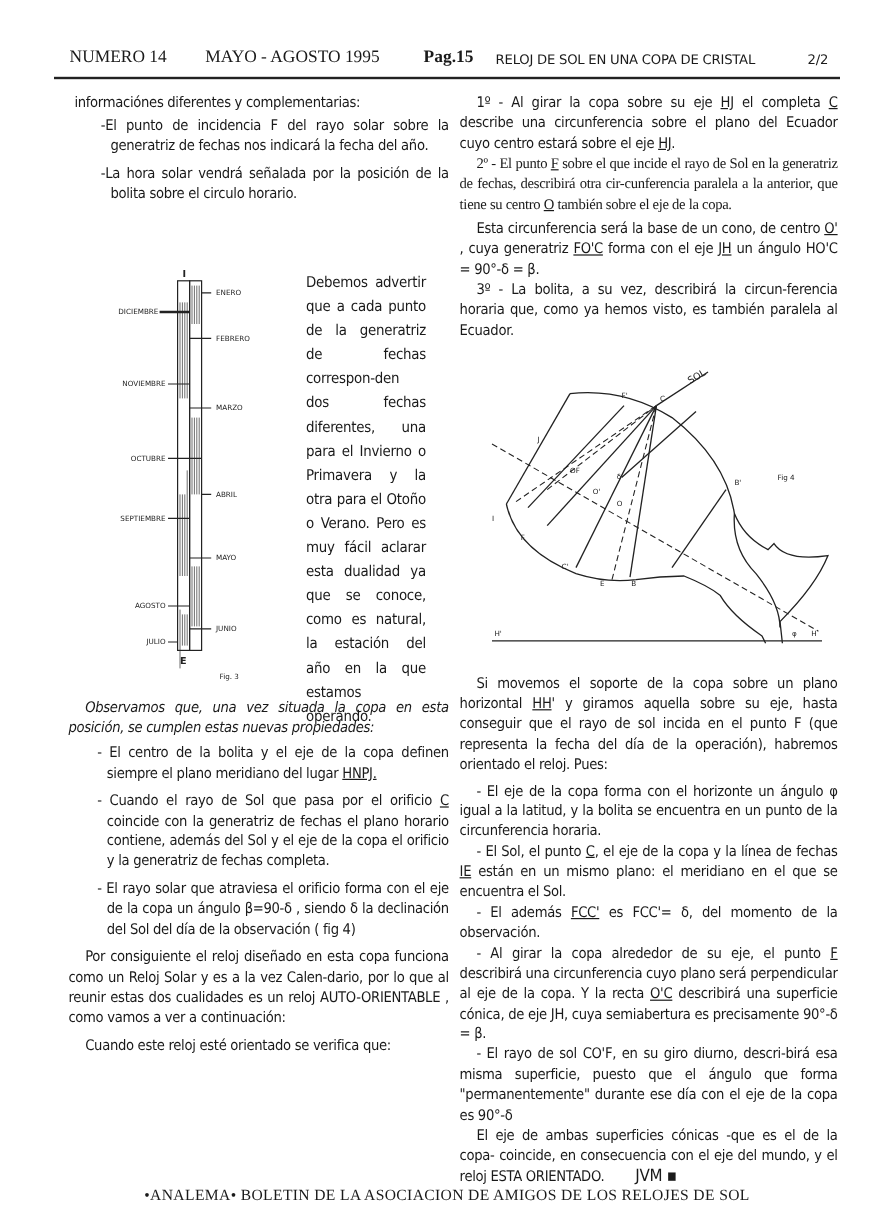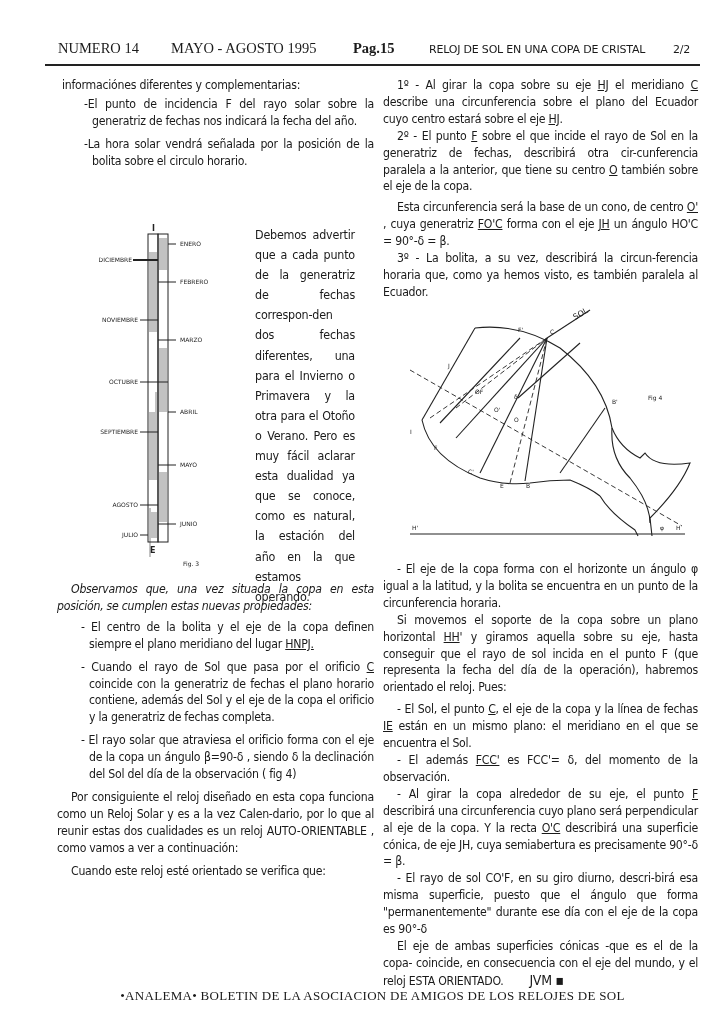--- a/index.html
+++ b/index.html
@@ -28,21 +28,21 @@
 </style>
 </head>
 <body>
 
 <div class="page">
 
   <div class="header">
     <span style="left:13px;">NUMERO 14</span>
     <span style="left:126px;">MAYO - AGOSTO 1995</span>
     <span style="left:308px;" class="pg">Pag.15</span>
-    <span style="left:384px;" class="small">RELOJ DE SOL EN UNA COPA DE CRISTAL</span>
+    <span style="left:368px;" class="small">RELOJ DE SOL EN UNA COPA DE CRISTAL</span>
     <span style="left:628px;" class="small">2/2</span>
   </div>
   <div class="rule"></div>
 
   <div class="col" style="left:62px; top:77px; width:312px;">
     <p style="margin-bottom:2px;">informaciónes diferentes y complementarias:</p>
     <p class="item" style="padding-left:30px;">-El punto de incidencia F del rayo solar sobre la generatriz de fechas nos indicará la fecha del año.</p>
     <p class="item" style="padding-left:30px;">-La hora solar vendrá señalada por la posición de la bolita sobre el circulo horario.</p>
   </div>
 
@@ -116,22 +116,22 @@
   <div class="col" style="left:57px; top:581px; width:317px;">
     <p class="indent" style="margin-bottom:4px;font-style:italic;">Observamos que, una vez situada la copa en esta posición, se cumplen estas nuevas propiedades:</p>
     <p class="item" style="padding-left:32px;"><span>- El centro de la bolita y el eje de la copa definen siempre el plano meridiano del lugar </span><span class="u">HNPJ.</span></p>
     <p class="item" style="padding-left:32px;"><span>- Cuando el rayo de Sol que pasa por el orificio </span><span class="u">C</span><span> coincide con la generatriz de fechas el plano horario contiene, además del Sol y el eje de la copa el orificio y la generatriz de fechas completa.</span></p>
     <p class="item" style="padding-left:32px;">- El rayo solar que atraviesa el orificio forma con el eje de la copa un ángulo β=90-δ , siendo δ la declinación del Sol del día de la observación ( fig 4)</p>
     <p class="indent" style="margin-bottom:6px;">Por consiguiente el reloj diseñado en esta copa funciona como un Reloj Solar y es a la vez Calen-dario, por lo que al reunir estas dos cualidades es un reloj AUTO-ORIENTABLE , como vamos a ver a continuación:</p>
     <p class="indent">Cuando este reloj esté orientado se verifica que:</p>
   </div>
 
   <div class="col" style="left:383px; top:77px; width:315px;">
-    <p class="indent"><span>1º - Al girar la copa sobre su eje </span><span class="u">HJ</span><span> el meridiano </span><span class="u">C</span><span> describe una circunferencia sobre el plano del Ecuador cuyo centro estará sobre el eje </span><span class="u">HJ</span><span>.</span></p>
-    <p class="indent" style="margin-bottom:4px;"><span>2º - El punto </span><span class="u">F</span><span> sobre el que incide el rayo de Sol en la generatriz de fechas, describirá otra cir-cunferencia paralela a la anterior, que tiene su centro </span><span class="u">O</span><span> también sobre el eje de la copa.</span></p>
+    <p class="indent"><span>1º - Al girar la copa sobre su eje </span><span class="u">HJ</span><span> el completa </span><span class="u">C</span><span> describe una circunferencia sobre el plano del Ecuador cuyo centro estará sobre el eje </span><span class="u">HJ</span><span>.</span></p>
+    <p class="indent" style="margin-bottom:4px;font-family:Liberation Serif, serif;"><span>2º - El punto </span><span class="u">F</span><span> sobre el que incide el rayo de Sol en la generatriz de fechas, describirá otra cir-cunferencia paralela a la anterior, que tiene su centro </span><span class="u">O</span><span> también sobre el eje de la copa.</span></p>
     <p class="indent"><span>Esta circunferencia será la base de un cono, de centro </span><span class="u">O'</span><span> , cuya generatriz </span><span class="u">FO'C</span><span> forma con el eje </span><span class="u">JH</span><span> un ángulo HO'C = 90°-δ = β.</span></p>
     <p class="indent">3º - La bolita, a su vez, describirá la circun-ferencia horaria que, como ya hemos visto, es también paralela al Ecuador.</p>
   </div>
 
   <svg class="fig4" viewBox="0 0 305 232">
     <g fill="none" stroke="#222" stroke-width="1.1">
 
       <line x1="85" y1="20" x2="32" y2="112"></line>
 
       <path d="M85 20 Q130 15 170 40 Q215 75 222 120 Q220 150 240 170 Q260 195 260 215"></path>
@@ -170,22 +170,22 @@
     <text x="78" y="166" class="tiny">C'</text>
     <text x="110" y="180" class="tiny">E</text>
     <text x="136" y="180" class="tiny">B</text>
     <text x="258" y="92" class="tiny">Fig 4</text>
     <text x="22" y="222" class="tiny">H'</text>
     <text x="270" y="222" class="tiny">φ</text>
     <text x="286" y="222" class="tiny">H</text>
   </svg>
 
   <div class="col" style="left:383px; top:561px; width:315px;">
+    <p class="indent" style="margin-bottom:5px;"><span>Si movemos el soporte de la copa sobre un plano horizontal </span><span class="u">HH</span><span>' y giramos aquella sobre su eje, hasta conseguir que el rayo de sol incida en el punto F (que representa la fecha del día de la operación), habremos orientado el reloj. Pues:</span></p>
     <p class="indent">- El eje de la copa forma con el horizonte un ángulo φ igual a la latitud, y la bolita se encuentra en un punto de la circunferencia horaria.</p>
-    <p class="indent" style="margin-bottom:5px;"><span>Si movemos el soporte de la copa sobre un plano horizontal </span><span class="u">HH</span><span>' y giramos aquella sobre su eje, hasta conseguir que el rayo de sol incida en el punto F (que representa la fecha del día de la operación), habremos orientado el reloj. Pues:</span></p>
     <p class="indent"><span>- El Sol, el punto </span><span class="u">C</span><span>, el eje de la copa y la línea de fechas </span><span class="u">IE</span><span> están en un mismo plano: el meridiano en el que se encuentra el Sol.</span></p>
     <p class="indent"><span>- El además </span><span class="u">FCC'</span><span> es FCC'= δ, del momento de la observación.</span></p>
     <p class="indent"><span>- Al girar la copa alrededor de su eje, el punto </span><span class="u">F</span><span> describirá una circunferencia cuyo plano será perpendicular al eje de la copa. Y la recta </span><span class="u">O'C</span><span> describirá una superficie cónica, de eje JH, cuya semiabertura es precisamente 90°-δ = β.</span></p>
     <p class="indent">- El rayo de sol CO'F, en su giro diurno, descri-birá esa misma superficie, puesto que el ángulo que forma "permanentemente" durante ese día con el eje de la copa es 90°-δ</p>
     <p class="indent"><span>El eje de ambas superficies cónicas -que es el de la copa- coincide, en consecuencia con el eje del mundo, y el reloj ESTA ORIENTADO.</span>&nbsp;&nbsp;&nbsp;&nbsp;&nbsp;&nbsp;&nbsp;&nbsp;<span style="font-size:14px;">JVM ▪</span></p>
   </div>
 
   <div class="footer">•ANALEMA• BOLETIN DE LA ASOCIACION DE AMIGOS DE LOS RELOJES DE SOL</div>
 </div>
 

